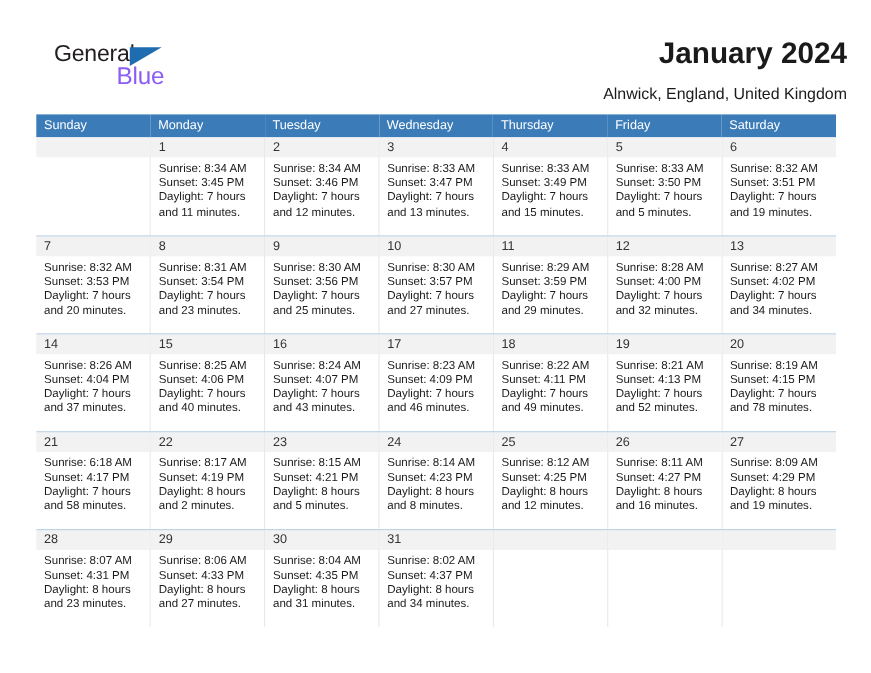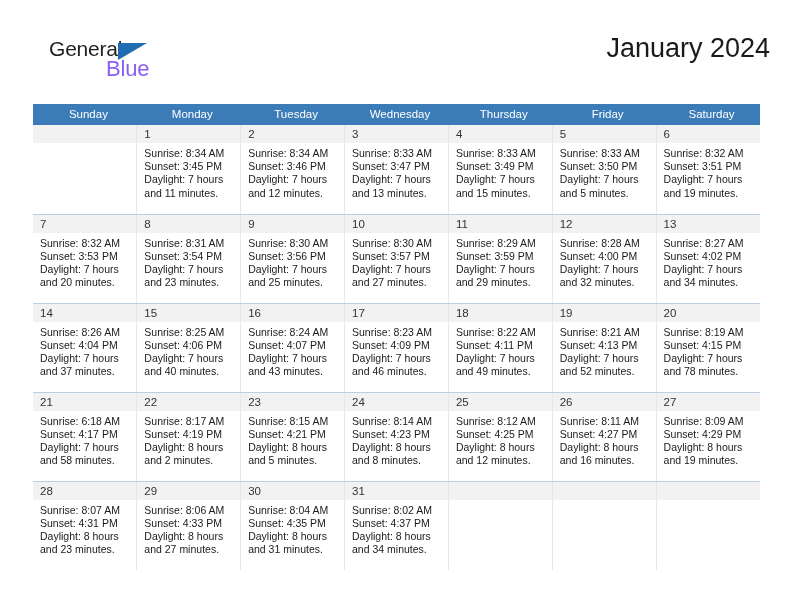--- a/index.html
+++ b/index.html
@@ -62,21 +62,21 @@
     font-family: "Liberation Sans", sans-serif;
   }
   .title {
     position: absolute;
     right: 38px;
     top: 33px;
     font-size: 27px;
     color: #1a1a1a;
     text-align: right;
     white-space: nowrap;
-    font-weight: normal;
+    font-weight: bold;
   }
   .subtitle {
     position: absolute;
     right: 38px;
     top: 78px;
     font-size: 14.5px;
     color: #1a1a1a;
     text-align: right;
     white-space: nowrap;
   }
@@ -88,21 +88,21 @@
     top: 104px;
     width: 727px;
     border-collapse: collapse;
     table-layout: fixed;
   }
   .calendar th {
     background: #3b7cb8;
     color: #ffffff;
     font-size: 11.5px;
     font-weight: normal;
-    text-align: center;
+    text-align: left;
     padding: 4px 0 5px 7px;
     height: 21px;
     border: none;
   }
   .calendar td {
     vertical-align: top;
     padding: 0;
     border-left: 1px solid #e8e8e8;
     border-right: 1px solid #e8e8e8;
     border-bottom: 1px solid #b9d0e4;
@@ -138,20 +138,21 @@
 
   <div class="header">
 
     <div class="logo">
       <span class="logo-general">General</span>
       <span class="logo-triangle"></span>
       <span class="logo-blue">Blue</span>
     </div>
 
     <div class="title">January 2024</div>
+    <div class="subtitle">Alnwick, England, United Kingdom</div>
   </div>
 
   <table class="calendar">
     <thead>
       <tr>
         <th>Sunday</th>
         <th>Monday</th>
         <th>Tuesday</th>
         <th>Wednesday</th>
         <th>Thursday</th>

